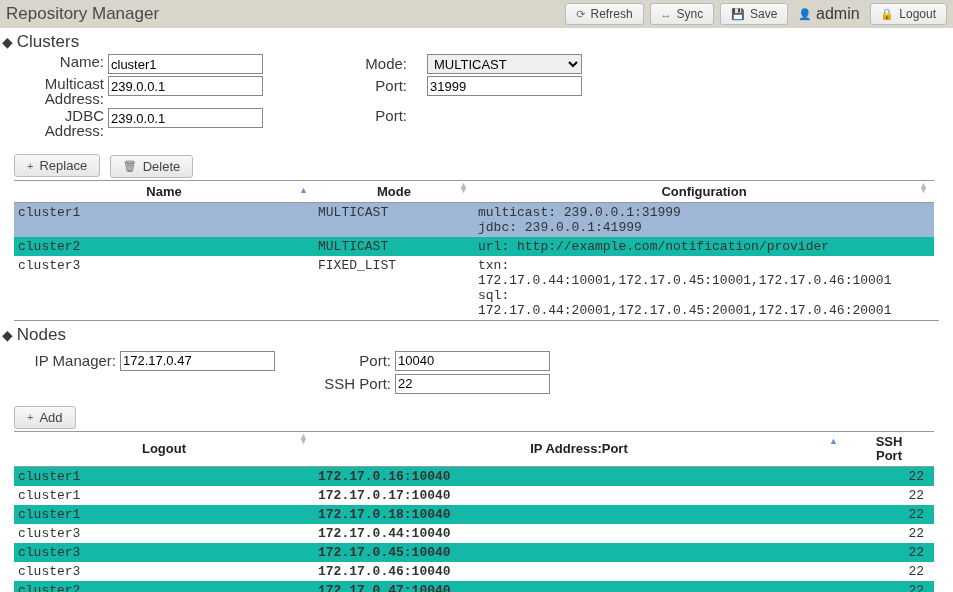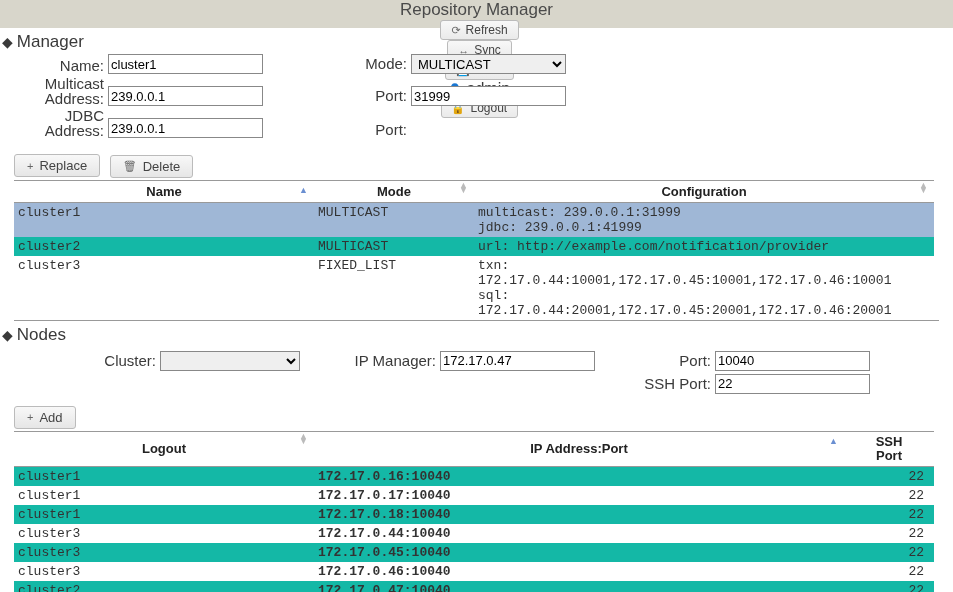--- a/index.html
+++ b/index.html
@@ -10,21 +10,20 @@
     color: #222;
     background: #fff;
     width: 953px;
   }
   .header {
     background: #d8d6cb;
     height: 28px;
     display: flex;
     align-items: center;
     padding: 0 6px;
-    flex-direction: column;
   }
   .header-title {
     font-size: 17px;
     color: #4a4a4a;
     flex: 0 0 auto;
   }
   .header-spacer { flex: 1; }
   .hbtn {
     background: linear-gradient(#f8f8f8,#eaeaea);
     border: 1px solid #bbb;
@@ -53,33 +52,33 @@
     align-items: center;
     gap: 4px;
     font-size: 17px;
     color: #3a3a3a;
     margin: 4px 0 2px 2px;
   }
   .diamond { font-size: 14px; line-height: 1; }
   .form-area { padding: 0 10px 6px 10px; }
   .form-row {
     display: flex;
-    align-items: flex-end;
+    align-items: flex-start;
     margin: 2px 0;
   }
   .lbl {
     width: 98px;
     text-align: right;
     font-size: 15px;
     color: #3a3a3a;
     padding-right: 4px;
     line-height: 1.05;
   }
   .lbl.wide2 { width: 88px; }
-  .col2 { margin-left: 60px; display:flex; align-items:center;}
+  .col2 { margin-left: 60px; display:flex; align-items:center;gap:16px;}
   input[type=text], select {
     font-family: inherit;
     font-size: 13px;
     height: 20px;
     border: 1px solid #888;
     padding: 0 2px;
     background: #fff;
   }
   input[type=text] { width: 155px; }
   select { width: 155px; background:#efefef;}
@@ -182,21 +181,21 @@
     <span>admin</span>
   </span>
   <button class="hbtn">
     <span class="hicon">🔒</span>
     <span>Logout</span>
   </button>
 </div>
 
 <div class="section-head">
   <span class="diamond">◆</span>
-  <span>Manager</span>
+  <span>Clusters</span>
 </div>
 
 <div class="form-area">
   <div class="form-row">
     <div class="lbl">Name:</div>
     <input type="text" value="cluster1" style="">
     <div class="col2">
       <div class="lbl wide2">Mode:</div>
       <select>
         <option>MULTICAST</option>
@@ -258,26 +257,20 @@
     </tbody>
 </table>
 <hr class="thin">
 
 <div class="section-head">
   <span class="diamond">◆</span>
   <span>Nodes</span>
 </div>
 
 <div class="nodes-form">
-  <div class="nf-row">
-    <div class="nf-lbl c1">Cluster:</div>
-    <select style="width:140px">
-      <option></option>
-    </select>
-  </div>
   <div class="nf-col">
     <div class="nf-row">
       <div class="nf-lbl c2">IP Manager:</div>
       <input type="text" class="ip" value="172.17.0.47" style="">
     </div>
   </div>
   <div class="nf-col">
     <div class="nf-row">
       <div class="nf-lbl c3">Port:</div>
       <input type="text" class="port" value="10040" style="">

